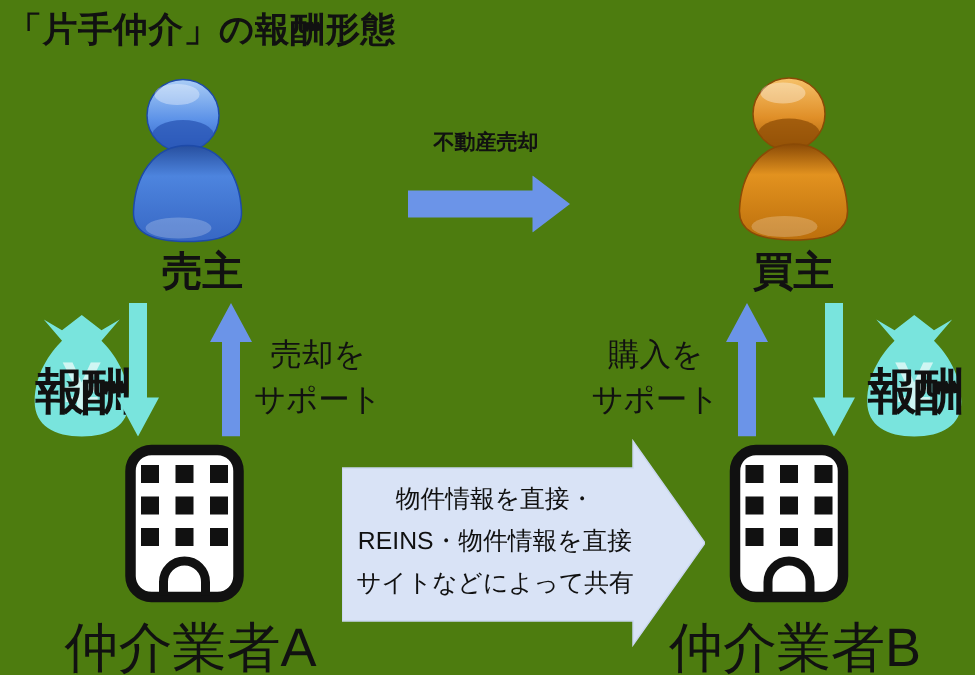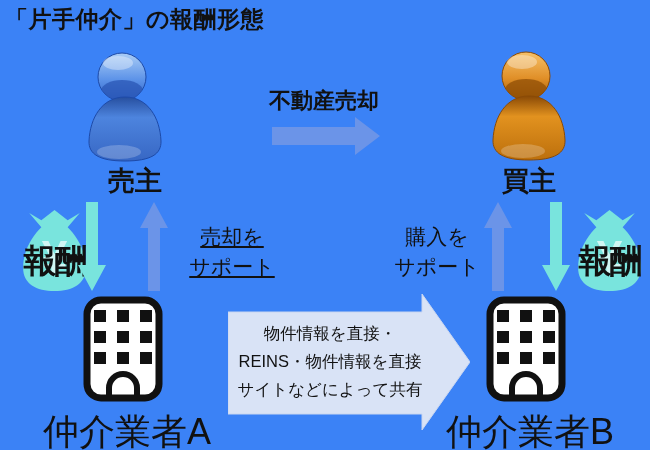--- a/index.html
+++ b/index.html
@@ -1,25 +1,25 @@
 <!DOCTYPE html>
 <html><head>
 <meta charset="utf-8">
 <style>
   html,body{margin:0;padding:0;background:#fff;}
   .canvas{
-    position:relative;width:650px;height:450px;background:#3b82f6;
+    position:relative;width:650px;height:450px;background:#4d7c0f;
     font-family:"Liberation Sans","DejaVu Sans",sans-serif;color:#111;
     overflow:hidden;
   }
   .abs{position:absolute;}
   .title{left:5px;top:4px;font-size:23px;font-weight:600;letter-spacing:0.5px;white-space:nowrap;}
   .actor-label{font-size:27px;font-weight:600;text-align:center;width:80px;}
   .broker-label{font-size:36px;font-weight:500;text-align:center;width:160px;white-space:nowrap;}
-  .flow-label{font-size:22px;font-weight:600;text-align:center;width:116px;white-space:nowrap;}
+  .flow-label{font-size:14px;font-weight:600;text-align:center;width:116px;white-space:nowrap;}
   .support-text{font-size:21px;font-weight:500;line-height:30px;text-align:center;width:120px;}
   .share-text{font-size:16.5px;font-weight:500;line-height:28px;text-align:center;width:200px;}
   .bag-yen{font-size:46px;font-weight:700;color:rgba(255,255,255,0.65);text-align:center;width:67px;line-height:46px;}
   .bag-label{font-size:33px;font-weight:600;color:#111;text-align:center;width:67px;letter-spacing:-2px;white-space:nowrap;}
   svg{display:block;}
 </style>
 </head>
 <body>
 
 <div class="canvas">
@@ -98,21 +98,21 @@
       <polygon points="9,0 21,0 21,63 29,63 15,89 1,63 9,63" fill="#79e4dd"></polygon>
     </svg>
   </div>
 
   <div class="abs" style="left:139px;top:202px;">
     <svg width="30" height="89" viewBox="0 0 30 89">
       <polygon points="15,0 29,26 21,26 21,89 9,89 9,26 1,26" fill="#6b94e8"></polygon>
     </svg>
   </div>
 
-  <div class="abs support-text" style="left:172px;top:222px;text-decoration:underline;">
+  <div class="abs support-text" style="left:152px;top:222px;">
     <div>売却を</div>
     <div>サポート</div>
   </div>
 
   <div class="abs support-text" style="left:377px;top:222px;">
     <div>購入を</div>
     <div>サポート</div>
   </div>
 
   <div class="abs" style="left:483px;top:202px;">

